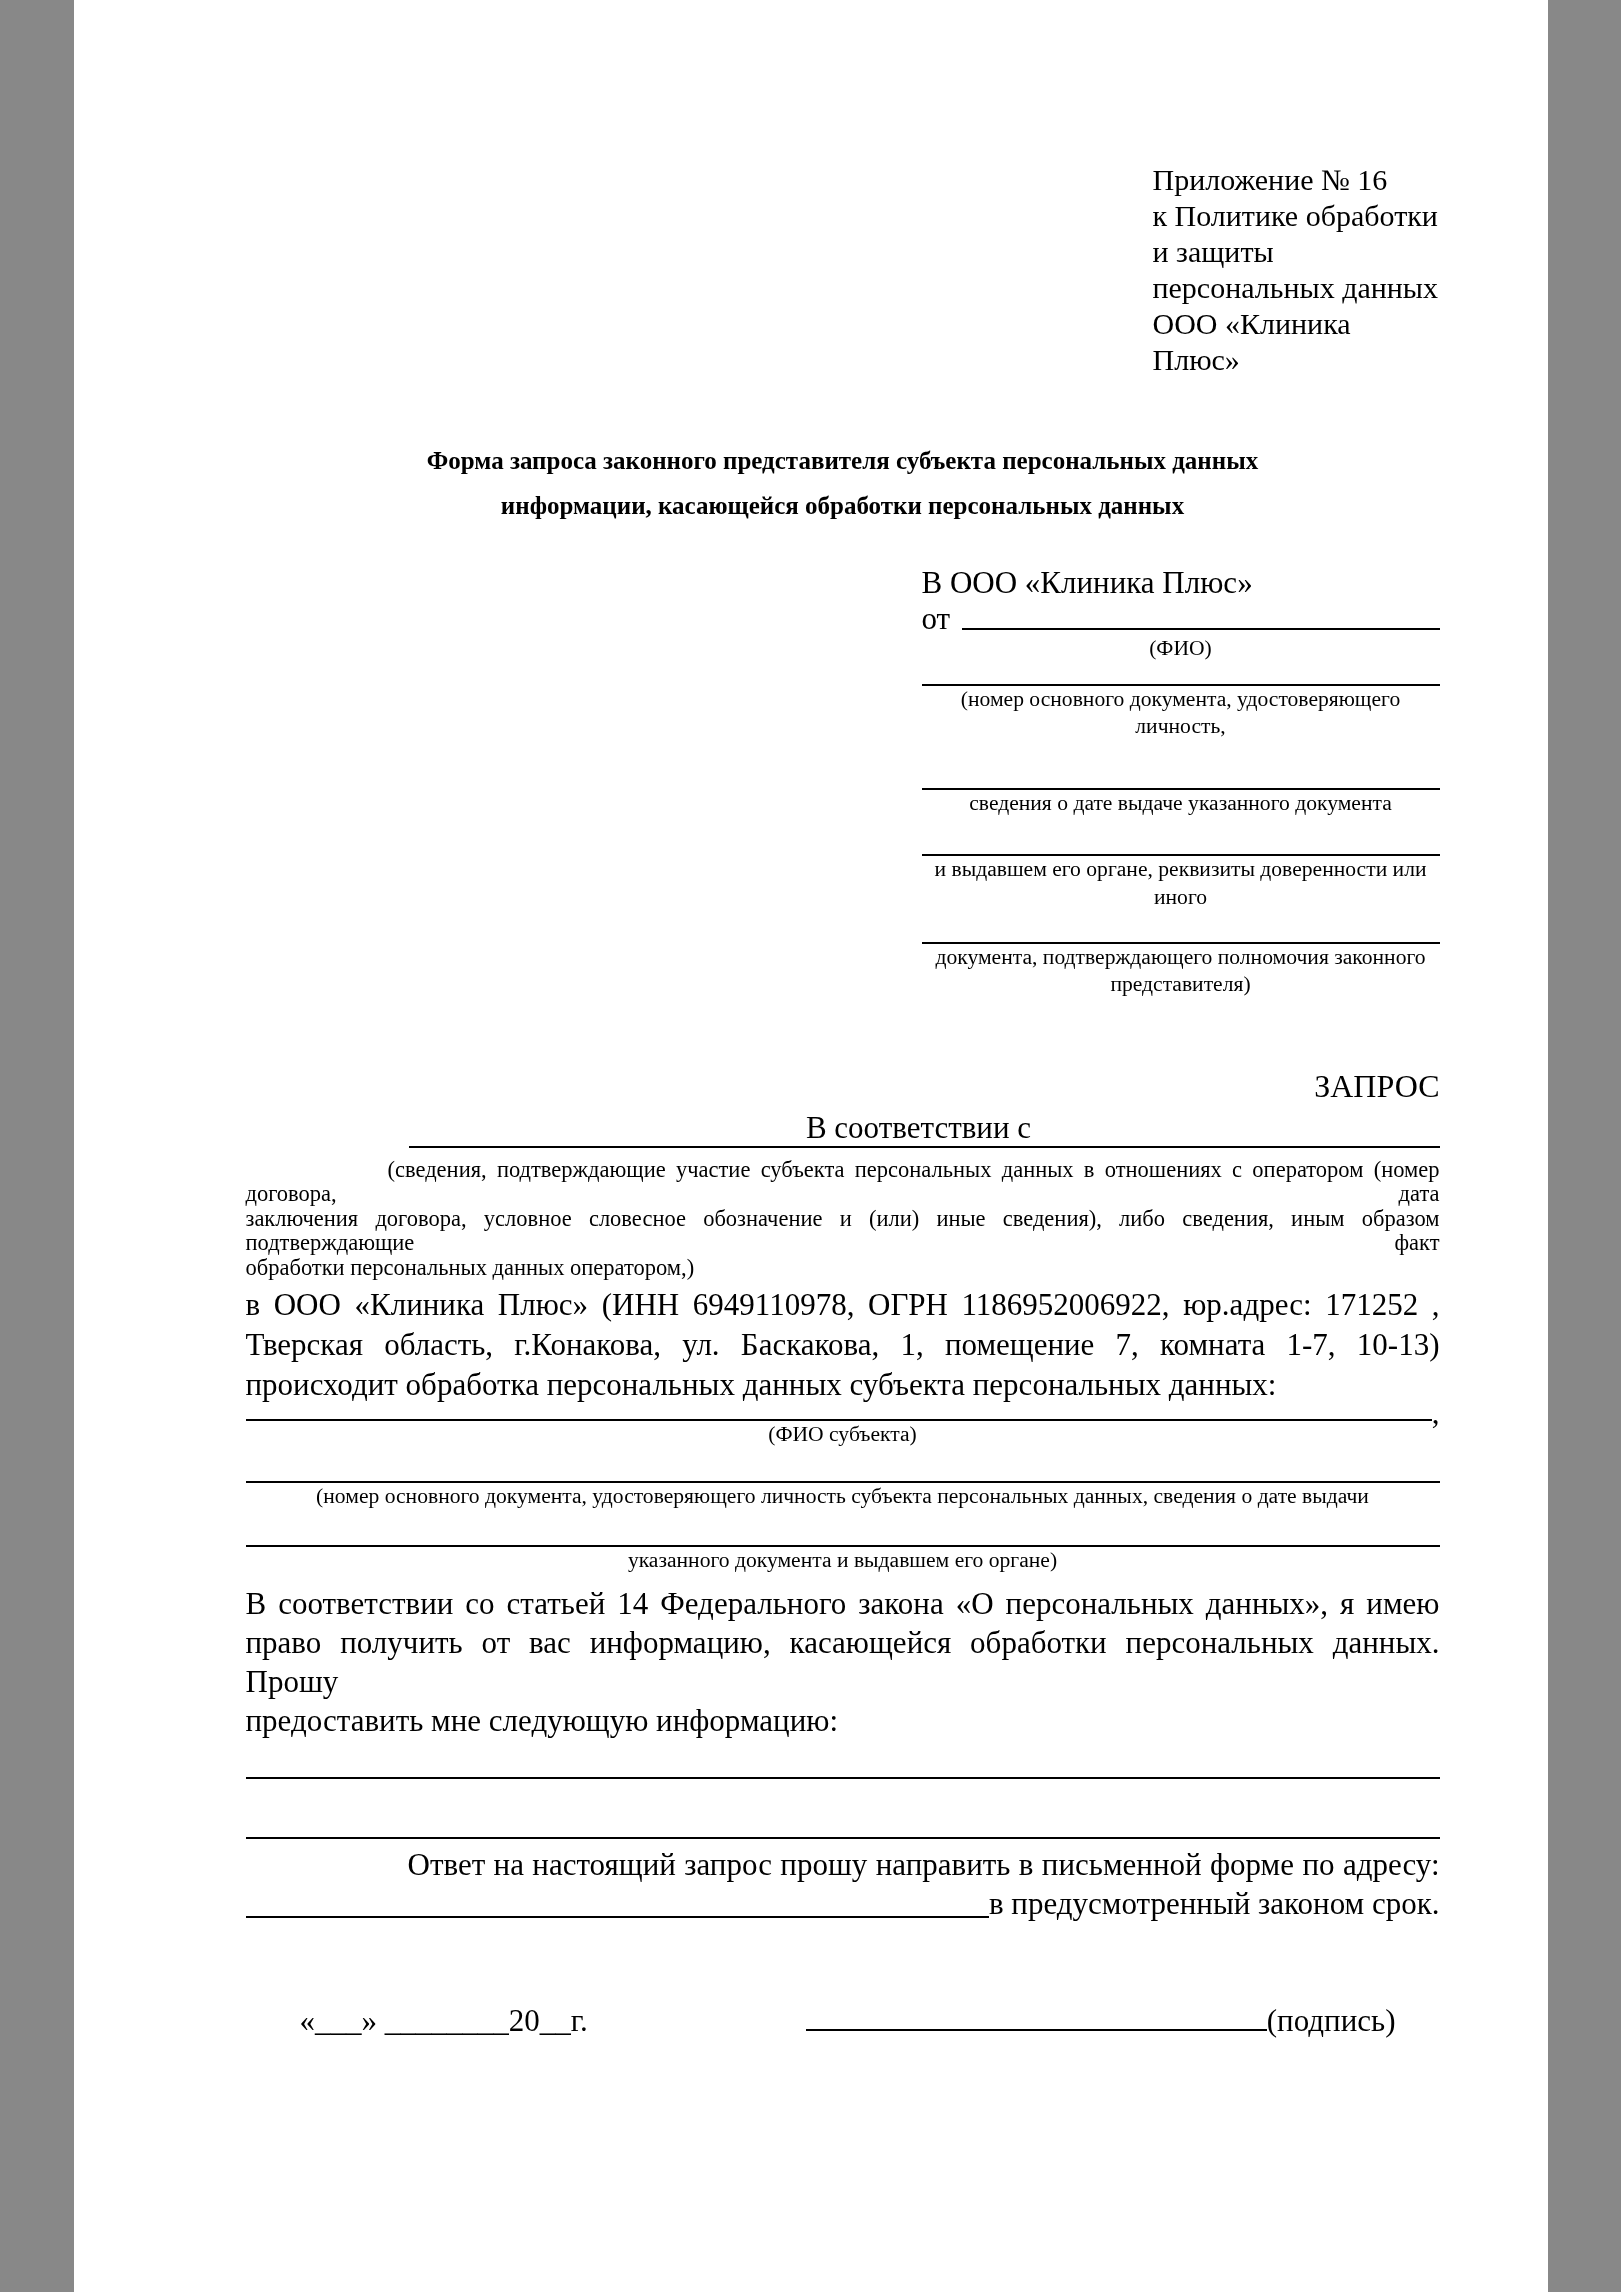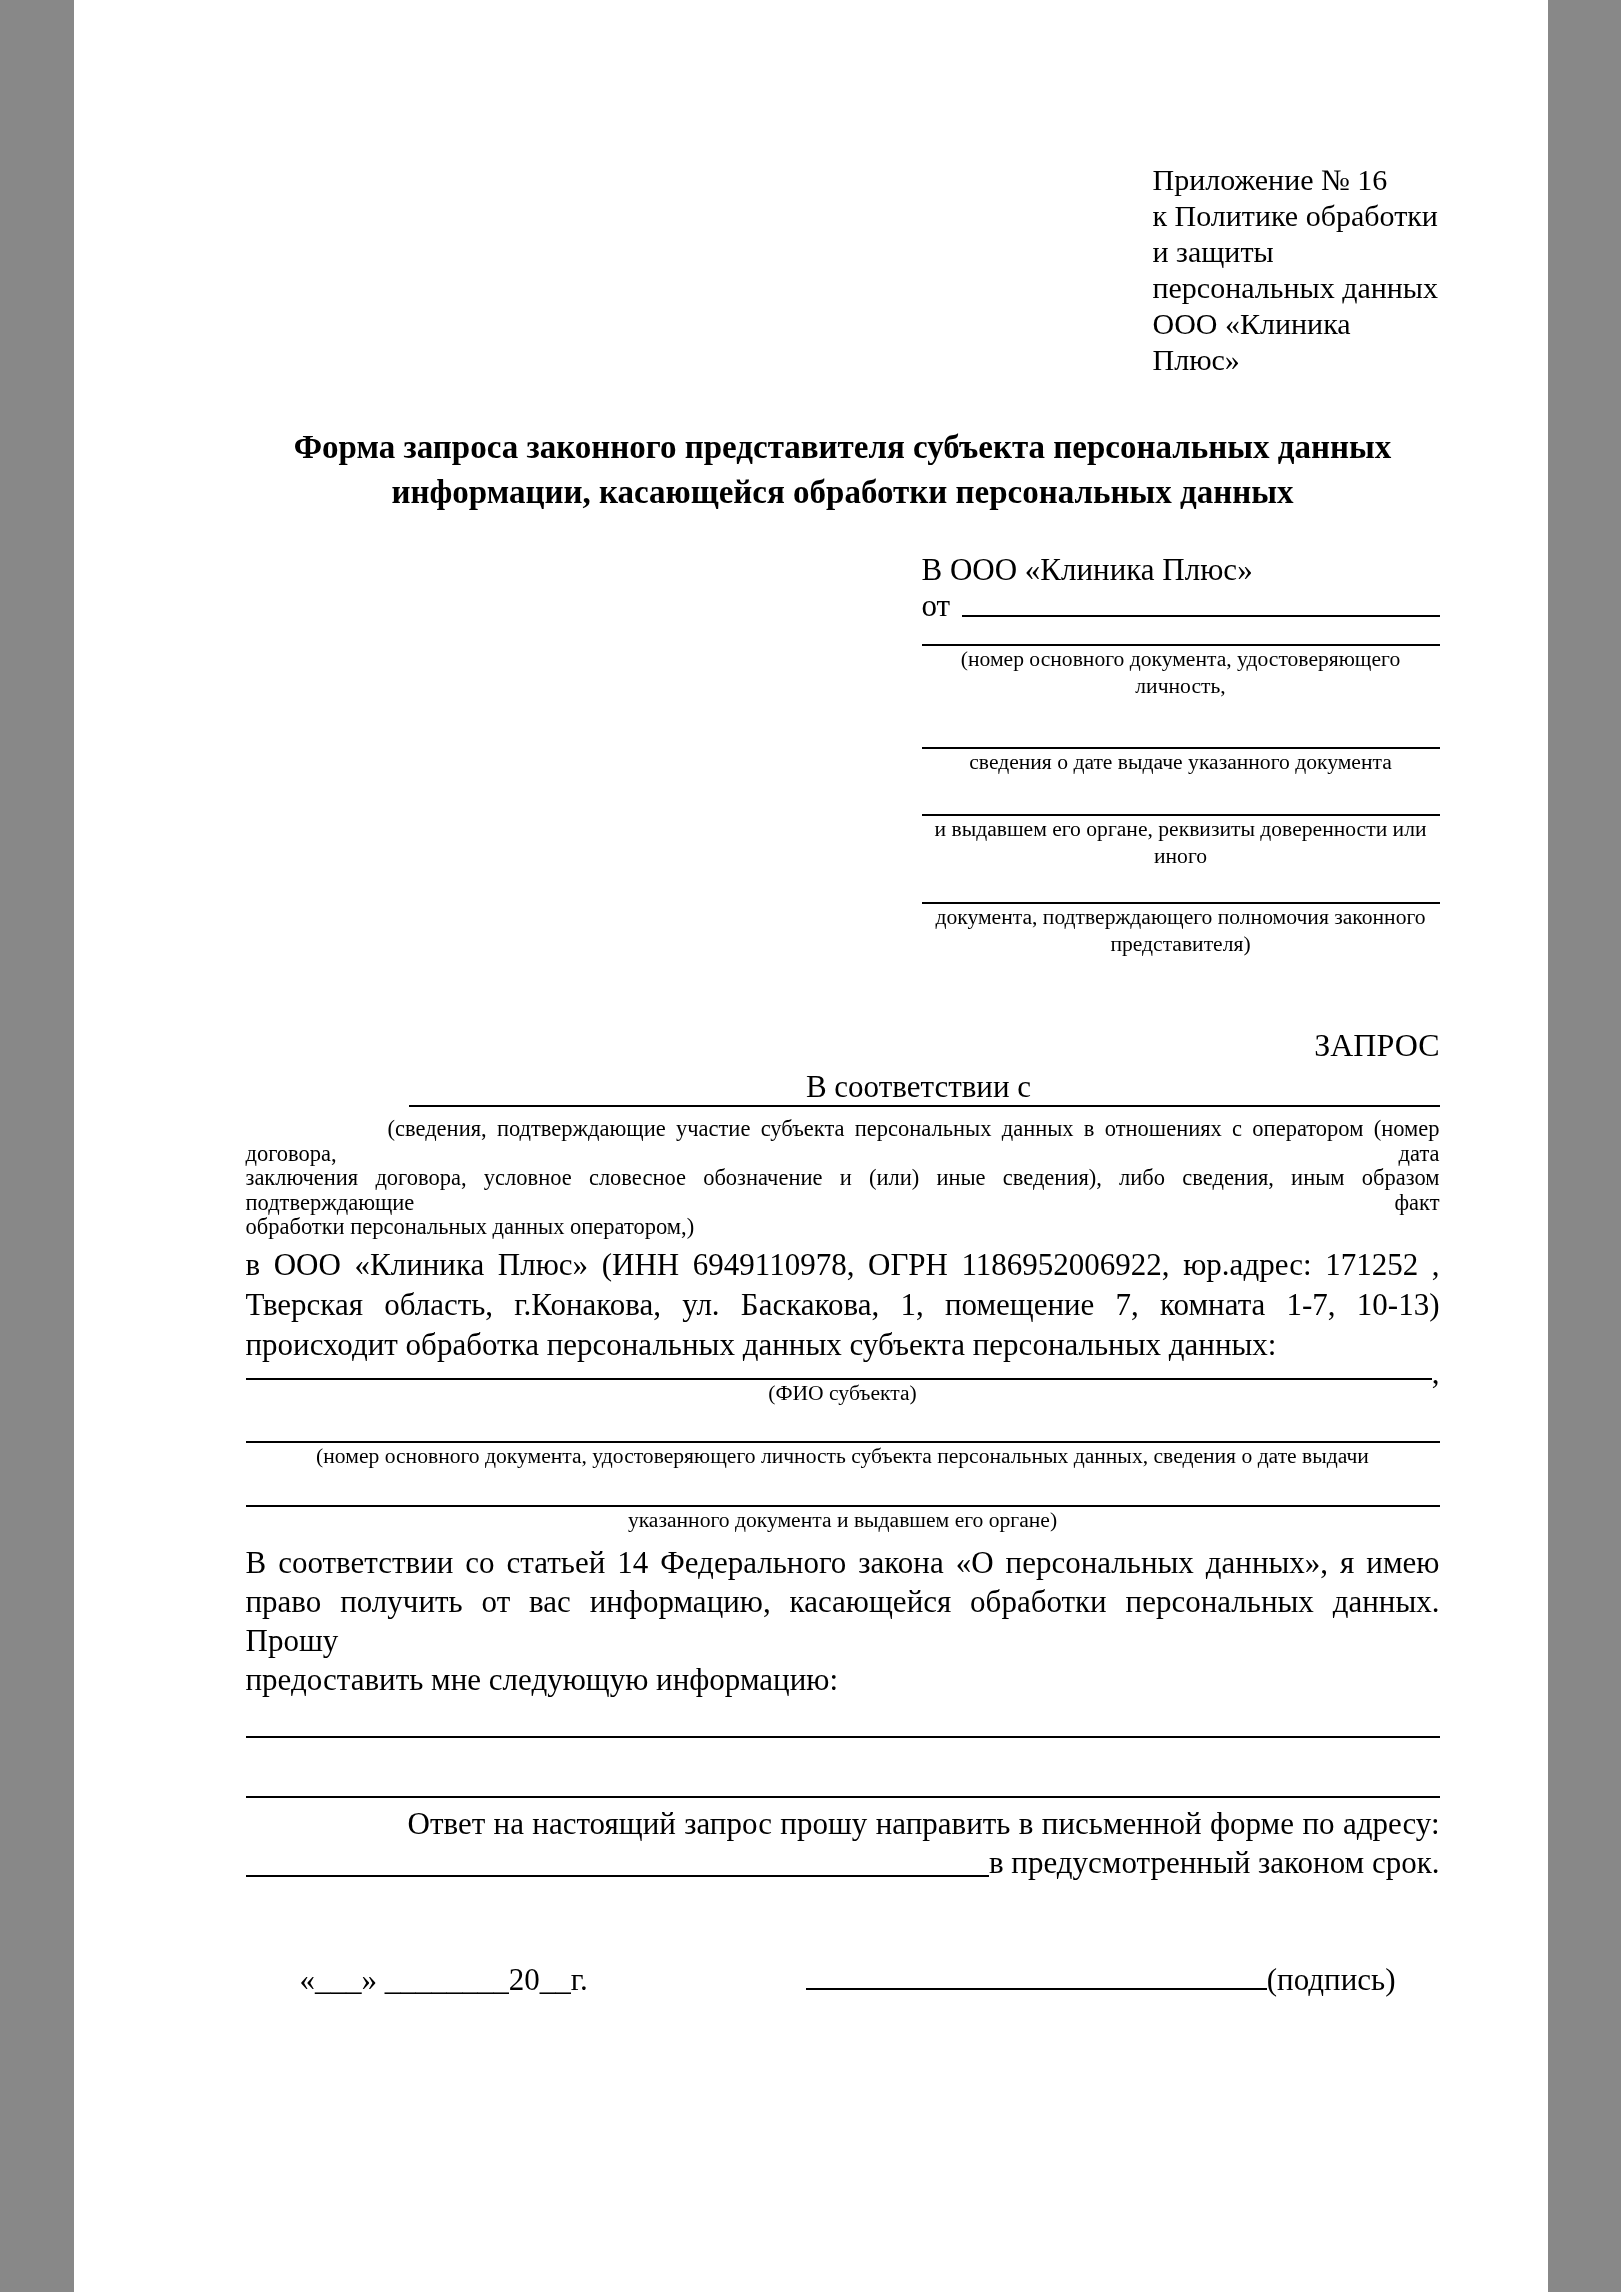--- a/index.html
+++ b/index.html
@@ -12,21 +12,21 @@
     color: #000000;
     font-family: "Liberation Serif", "DejaVu Serif", serif;
     font-size: 31px;
     box-sizing: border-box;
     padding: 162px 108px 0 172px;
     overflow: hidden;
   }
   
   .head-block { margin-left: 907px; font-size: 30px; line-height: 36px; }
   
-  .title { margin-top: 47px; text-align: center; font-weight: bold; font-size: 33px; line-height: 45px; }
+  .title { margin-top: 60px; text-align: center; font-weight: bold; font-size: 25px; line-height: 45px; }
   
   .addressee { margin-top: 35px; margin-left: 676px; }
   .addr-to { line-height: 39px; }
   .flex-row { display: flex; text-align: center; }
   .addr-from { height: 33px; line-height: 33px; }
   .fill {
     flex: 1;
     border-bottom: 2.9px solid #000;
     margin-left: 11.8px;
     margin-bottom: 4.9px;
@@ -76,20 +76,21 @@
     <div>Форма запроса законного представителя субъекта персональных данных</div>
     <div>информации, касающейся обработки персональных данных</div>
   </div>
 
   <div class="addressee">
     <div class="addr-to">В ООО «Клиника Плюс»</div>
     <div class="flex-row addr-from">
       <span>от</span>
       <span class="fill"></span>
     </div>
+    <div class="caption">(ФИО)</div>
 
     <div class="fill-line fl-h22"></div>
     <div class="caption">(номер основного документа, удостоверяющего личность,</div>
 
     <div class="fill-line fl-h48"></div>
     <div class="caption">сведения о дате выдаче указанного документа</div>
 
     <div class="fill-line fl-h38"></div>
     <div class="caption">и выдавшем его органе, реквизиты доверенности или иного</div>
 

